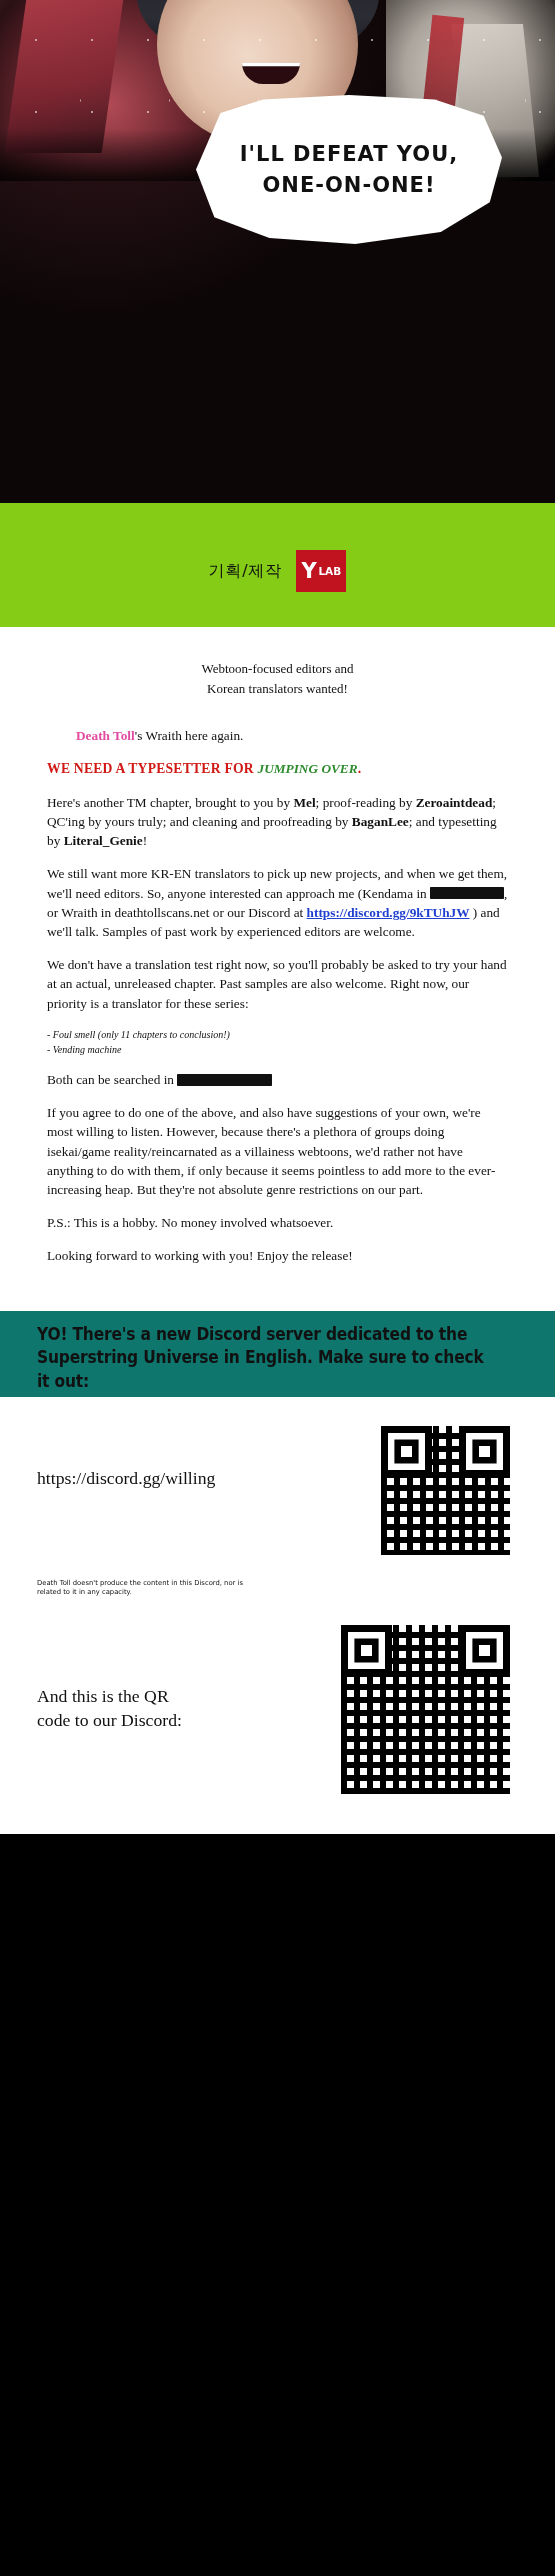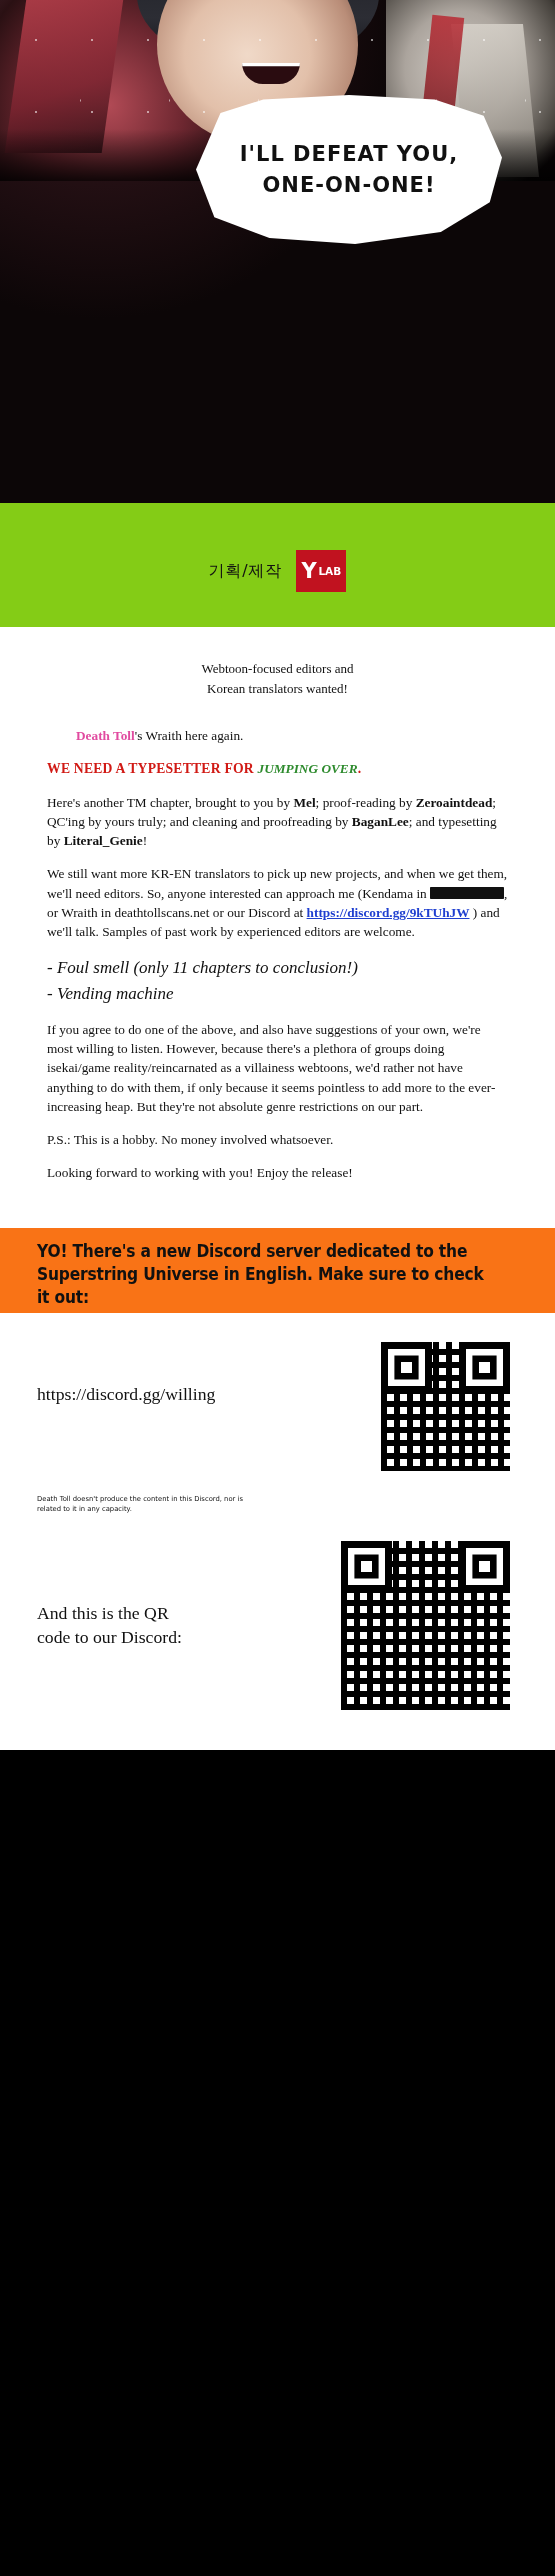--- a/index.html
+++ b/index.html
@@ -55,24 +55,24 @@
   .notes{width:555px;background:#fff;padding:24px 47px 32px;box-sizing:border-box;}
   .notes .center{text-align:center;font-size:13px;line-height:1.55;margin:8px 0 27px;}
   .notes p{font-size:13.3px;line-height:1.45;margin:0 0 13.7px;}
   .notes b{font-weight:700;}
   .pink{color:#e14ba0;font-weight:700;margin-left:29px;}
   .redhead{color:#d11a15;font-weight:700;font-size:13.7px;letter-spacing:0.2px;}
   .greenem{color:#2e8b2e;font-style:italic;font-weight:700;}
   .link{color:#1f3fd0;text-decoration:underline;font-weight:700;}
   .redact{display:inline-block;background:#111;width:74px;height:12px;vertical-align:-1.6px;border-radius:0.8px;}
   .redact.wide{width:95px;}
-  .list{margin:0 0 13.7px;font-style:italic;font-size:17px;line-height:1.5;}
+  .list{margin:0 0 13.7px;font-style:italic;font-size:10px;line-height:1.5;}
 
   
-  .banner{width:555px;background:#f97316;padding:11.3px 37px 4.8px;box-sizing:border-box;}
+  .banner{width:555px;background:#0f766e;padding:11.3px 37px 4.8px;box-sizing:border-box;}
   .banner h2{margin:0;font-family:"DejaVu Sans",sans-serif;font-weight:700;font-size:18.5px;line-height:1.25;
      letter-spacing:-0.2px;color:#111;font-stretch:condensed;transform:scaleX(.93);transform-origin:left center;}
 
   .qrblock{width:555px;background:#fff;padding:21px 37px 8px;box-sizing:border-box;display:flex;
      align-items:flex-start;justify-content:space-between;gap:16px;}
   .qrblock .lnk{font-size:17.7px;color:#111;padding-top:50px;}
   .qr{width:145px;height:145px;background:#fff;padding:8px;box-sizing:border-box;}
   .qr .inner{width:100%;height:100%;
      background-color:#fff;
      background-image:
@@ -130,26 +130,28 @@
 Korean translators wanted!</div>
 
     <p><span class="pink">Death Toll</span><span>'s Wraith here again.</span></p>
 
     <p><span class="redhead">WE NEED A TYPESETTER FOR </span><span class="greenem">JUMPING OVER</span><span class="redhead">.</span></p>
 
     <p><span>Here's another TM chapter, brought to you by </span><b>Mel</b><span>; proof-reading by </span><b>Zeroaintdead</b><span>; QC'ing by yours truly; and cleaning and proofreading by </span><b>BaganLee</b><span>; and typesetting by </span><b>Literal_Genie</b><span>!</span></p>
 
     <p><span>We still want more KR-EN translators to pick up new projects, and when we get them, we'll need editors. So, anyone interested can approach me (Kendama in </span><span class="redact"></span><span>, or Wraith in deathtollscans.net or our Discord at </span><a class="link" href="#">https://discord.gg/9kTUhJW</a><span> ) and we'll talk. Samples of past work by experienced editors are welcome.</span></p>
 
+    <p>We don't have a translation test right now, so you'll probably be asked to try your hand at an actual, unreleased chapter. Past samples are also welcome. Right now, our priority is a translator for these series:</p>
 
     <div class="list">
       <div>- Foul smell (only 11 chapters to conclusion!)</div>
       <div>- Vending machine</div>
     </div>
 
+    <p><span>Both can be searched in </span><span class="redact wide"></span></p>
 
     <p>If you agree to do one of the above, and also have suggestions of your own, we're most willing to listen. However, because there's a plethora of groups doing isekai/game reality/reincarnated as a villainess webtoons, we'd rather not have anything to do with them, if only because it seems pointless to add more to the ever-increasing heap. But they're not absolute genre restrictions on our part.</p>
 
     <p>P.S.: This is a hobby. No money involved whatsoever.</p>
 
     <p>Looking forward to working with you! Enjoy the release!</p>
   </div>
 
   <div class="banner">
     <h2>YO! There's a new Discord server dedicated to the Superstring Universe in English. Make sure to check it out:</h2>

